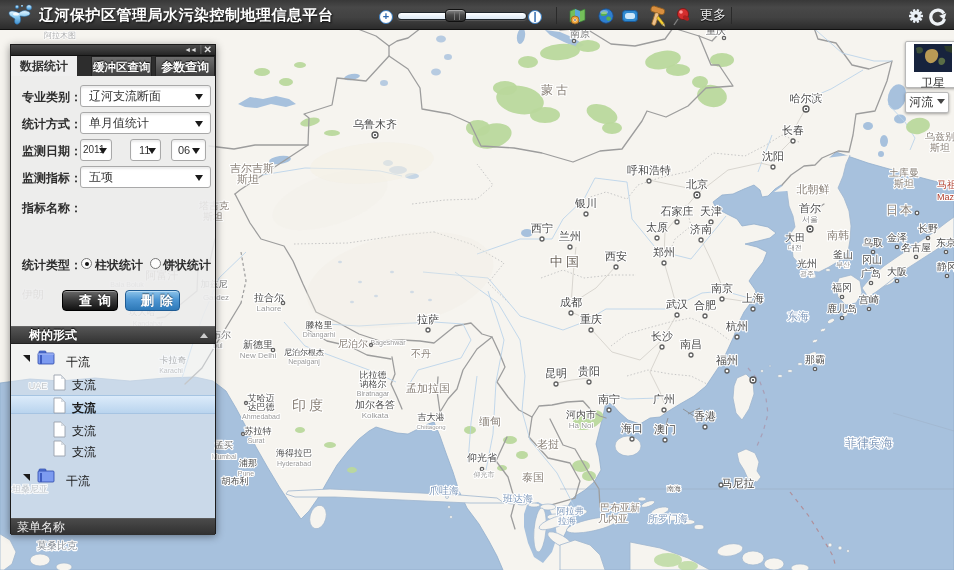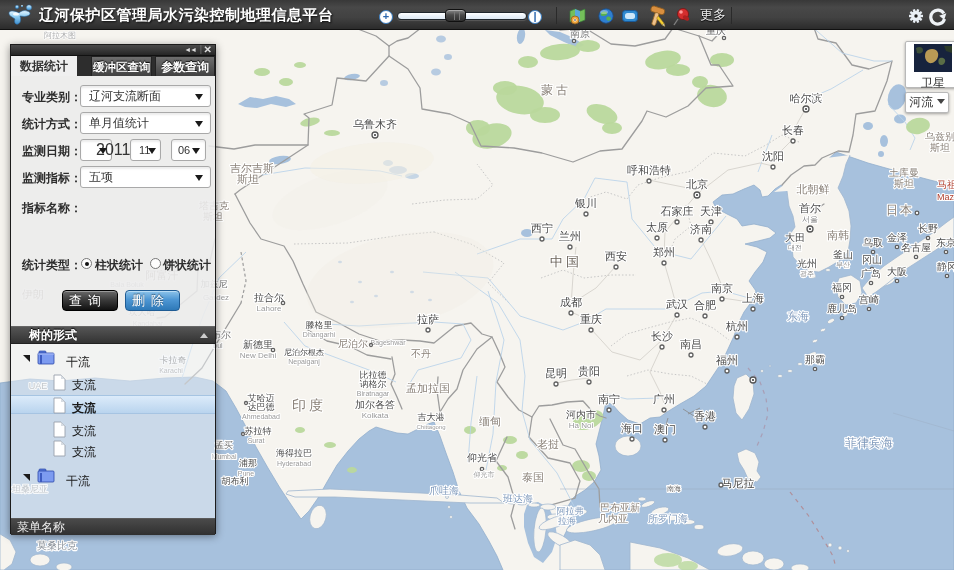--- a/index.html
+++ b/index.html
@@ -42,22 +42,22 @@
 #form{position:relative;height:250px;background:rgba(236,236,236,0.88)}
 .flabel{position:absolute;left:11px;font-size:12px;font-weight:bold;color:#2d2d2d}
 .sel{position:absolute;background:#fff;border:1px solid #a9a9a9;border-radius:3px;height:22px;font-size:12px;color:#333;
  line-height:20px;padding-left:8px;box-shadow:inset 0 2px 2px rgba(0,0,0,.08)}
 .sel .arr{position:absolute;right:7px;top:8px;width:0;height:0;border-left:4.5px solid transparent;border-right:4.5px solid transparent;border-top:6px solid #1a1a1a}
 #ta{position:absolute;left:69px;top:117px;width:131px;height:57px;background:#fff;border:1px solid #a9a9a9;border-radius:3px;
  font-size:12px;color:#333;padding:4px 6px;box-shadow:inset 0 2px 2px rgba(0,0,0,.08)}
 .radio{position:absolute;width:11px;height:11px;border-radius:50%;background:#fdfdfd;border:1px solid #777}
 .radio.on:after{content:"";position:absolute;left:2.5px;top:2.5px;width:4px;height:4px;border-radius:50%;background:#111}
 .rlabel{position:absolute;font-size:12px;font-weight:bold;color:#2d2d2d}
-.btn{position:absolute;top:214px;height:21px;border-radius:4px;color:#fff;font-size:13px;font-weight:normal;
- text-align:left;line-height:20px;letter-spacing:6px;text-indent:6px;text-shadow:0 -1px 1px rgba(0,0,0,.5)}
+.btn{position:absolute;top:214px;height:21px;border-radius:4px;color:#fff;font-size:13px;font-weight:bold;
+ text-align:right;line-height:20px;letter-spacing:6px;text-indent:6px;text-shadow:0 -1px 1px rgba(0,0,0,.5)}
 #btnq{left:51px;width:56px;background:linear-gradient(180deg,#6a6a6a,#3c3c3c 45%,#111);border:1px solid #000;box-shadow:inset 0 1px 0 #999}
 #btnd{left:114px;width:55px;background:linear-gradient(180deg,#8ec4ea,#4e97d4 45%,#2e79b8);border:1px solid #1f5c94;box-shadow:inset 0 1px 0 #b8dcf5}
 .shead{height:18px;background:linear-gradient(180deg,#555,#333);border-top:1px solid #666;border-bottom:1px solid #222;
  color:#fff;font-size:12px;font-weight:bold;line-height:17px;padding-left:18px;position:relative;text-shadow:0 -1px 1px #000}
 .shead .tri{position:absolute;right:7px;top:6px;width:0;height:0;border-left:4px solid transparent;border-right:4px solid transparent}
 .tri.up{border-bottom:5px solid #ccc}
 .tri.dn{border-top:5px solid #ccc}
 #tree{position:relative;height:174px;background:rgba(238,242,246,0.5)}
 .titem{position:absolute;font-size:12px;color:#1a1a1a}
 #selband{position:absolute;left:0;top:51px;width:204px;height:19px;
@@ -554,21 +554,21 @@
         <div class="tab" id="tab1">数据统计</div>
         <div class="tab" id="tab2">缓冲区查询</div>
         <div class="tab" id="tab3">参数查询</div>
       </div>
  <div id="form">
    <div class="flabel" style="top:13px">专业类别：</div>
    <div class="sel" style="left:69px;top:9px;width:131px">辽河支流断面<span class="arr"></span></div>
    <div class="flabel" style="top:40px">统计方式：</div>
    <div class="sel" style="left:69px;top:36px;width:131px">单月值统计<span class="arr"></span></div>
    <div class="flabel" style="top:67px">监测日期：</div>
-   <div class="sel" style="left:69px;top:63px;width:32px;padding-left:15px;font-size:16px">2011<span class="arr" style="right:4px"></span></div>
+   <div class="sel" style="left:69px;top:63px;width:32px;padding-left:2px;font-size:10px">2011<span class="arr" style="right:4px"></span></div>
    <div class="sel" style="left:119px;top:63px;width:31px;font-size:11px">11<span class="arr" style="right:4px"></span></div>
    <div class="sel" style="left:160px;top:63px;width:35px;padding-left:6px;font-size:11px">06<span class="arr" style="right:5px"></span></div>
    <div class="flabel" style="top:94px">监测指标：</div>
    <div class="sel" style="left:69px;top:90px;width:131px">五项<span class="arr"></span></div>
    <div class="flabel" style="top:124px">指标名称：</div>
    <div class="flabel" style="top:181px">统计类型：</div>
    <div class="radio on" style="left:70px;top:182px"></div>
    <div class="rlabel" style="left:84px;top:181px">柱状统计</div>
    <div class="radio" style="left:139px;top:182px"></div>
    <div class="rlabel" style="left:152px;top:181px">饼状统计</div>

